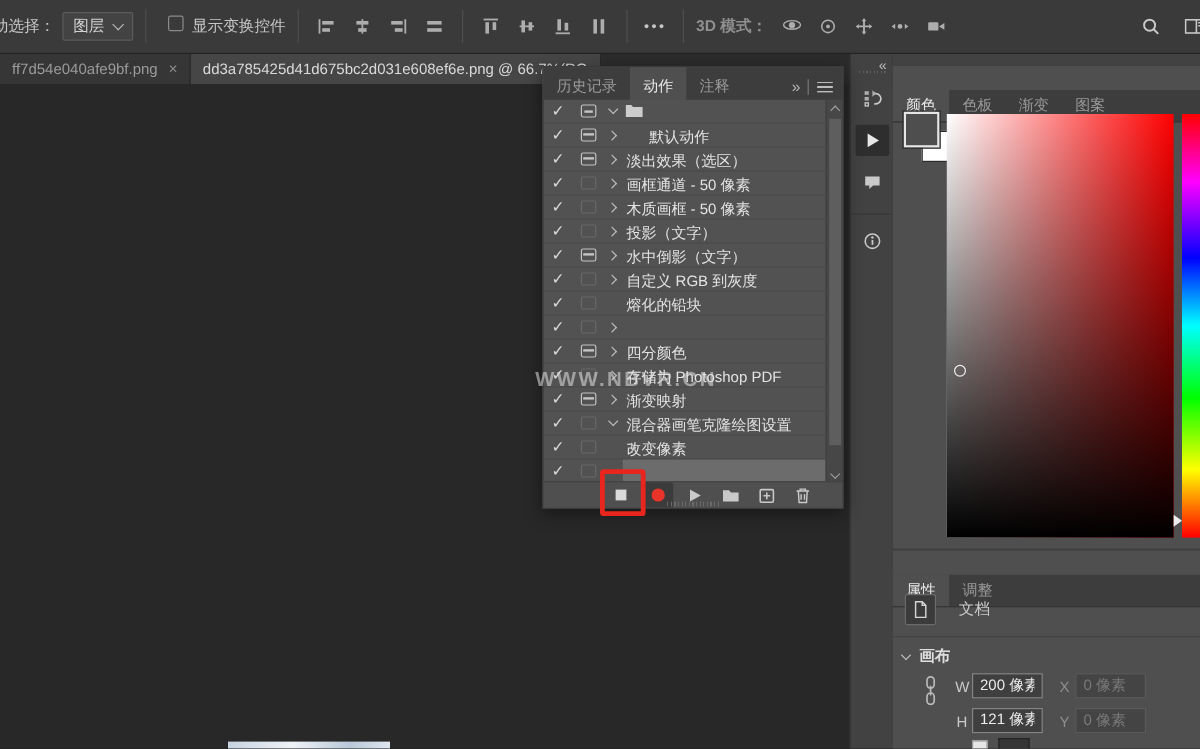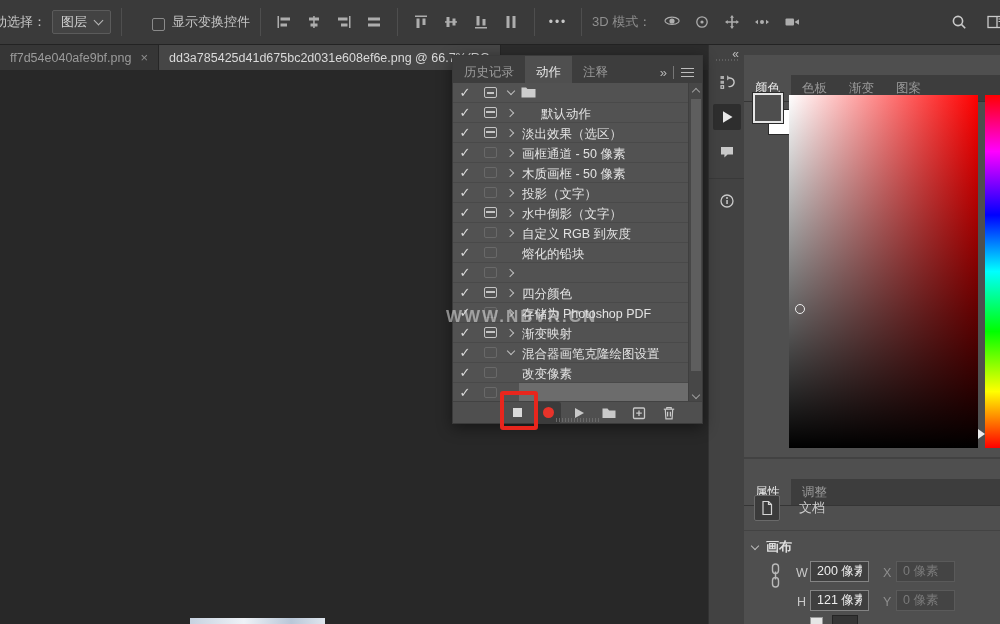--- a/index.html
+++ b/index.html
@@ -5,27 +5,27 @@
   html,body{margin:0;padding:0;background:#1a1a1a;}
   *{box-sizing:border-box;}
   #root{position:relative;width:1000px;height:624px;background:#282828;overflow:hidden;
         font-family:"Liberation Sans",sans-serif;-webkit-font-smoothing:antialiased;}
 
   
   .options-bar{position:absolute;left:0;top:0;width:1000px;height:45px;background:#3a3a3a;
     border-bottom:1px solid #232323;display:flex;align-items:center;color:#c6c6c6;font-size:13px;z-index:20;}
   .ob-label{white-space:nowrap;}
   .ob-label.clip{margin-left:-6px;}
-  .ob-label.dim{color:#8f8f8f;}
+  .ob-label.dim{color:#8f8f8f;font-weight:bold;}
   .dropdown{display:flex;align-items:center;gap:8px;background:#434343;border:1px solid #5b5b5b;
     border-radius:2px;height:24px;padding:0 8px;margin-left:6px;color:#d2d2d2;}
   .dd-chev{width:7px;height:7px;border-right:1.5px solid #b9b9b9;border-bottom:1.5px solid #b9b9b9;
     transform:rotate(45deg);margin-top:-3px;}
   .sep{width:1px;height:28px;background:#4e4e4e;margin:0 10px;flex:none;}
-  .cb-row{display:flex;align-items:flex-end;gap:7px;margin-left:20px;}
+  .cb-row{display:flex;align-items:flex-start;gap:7px;margin-left:8px;}
   .cb{width:13px;height:13px;border:1px solid #8a8a8a;background:#3a3a3a;border-radius:2px;}
   .icon-group{display:flex;align-items:center;gap:4px;}
   .icon{display:inline-flex;align-items:center;justify-content:center;width:26px;height:22px;}
   .icon svg{display:block;}
   .more-btn{letter-spacing:2px;color:#c6c6c6;font-size:12px;padding:0 4px;}
   .ob-right{margin-left:auto;display:flex;align-items:center;gap:10px;padding-right:0;margin-right:-8px;}
 
   
   .tab-bar{position:absolute;left:0;top:45px;width:708px;height:25px;background:#2c2c2c;display:flex;z-index:5;}
   .doc-tab{display:flex;align-items:center;padding:0 10px;font-size:12.5px;color:#9b9b9b;background:#363636;

